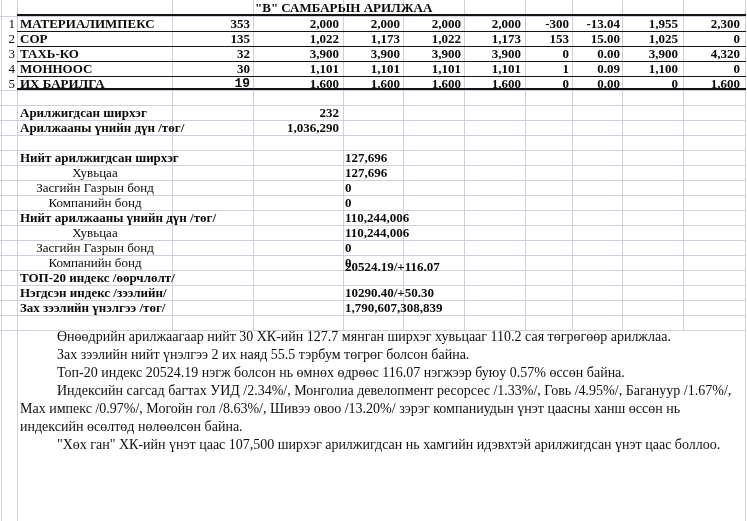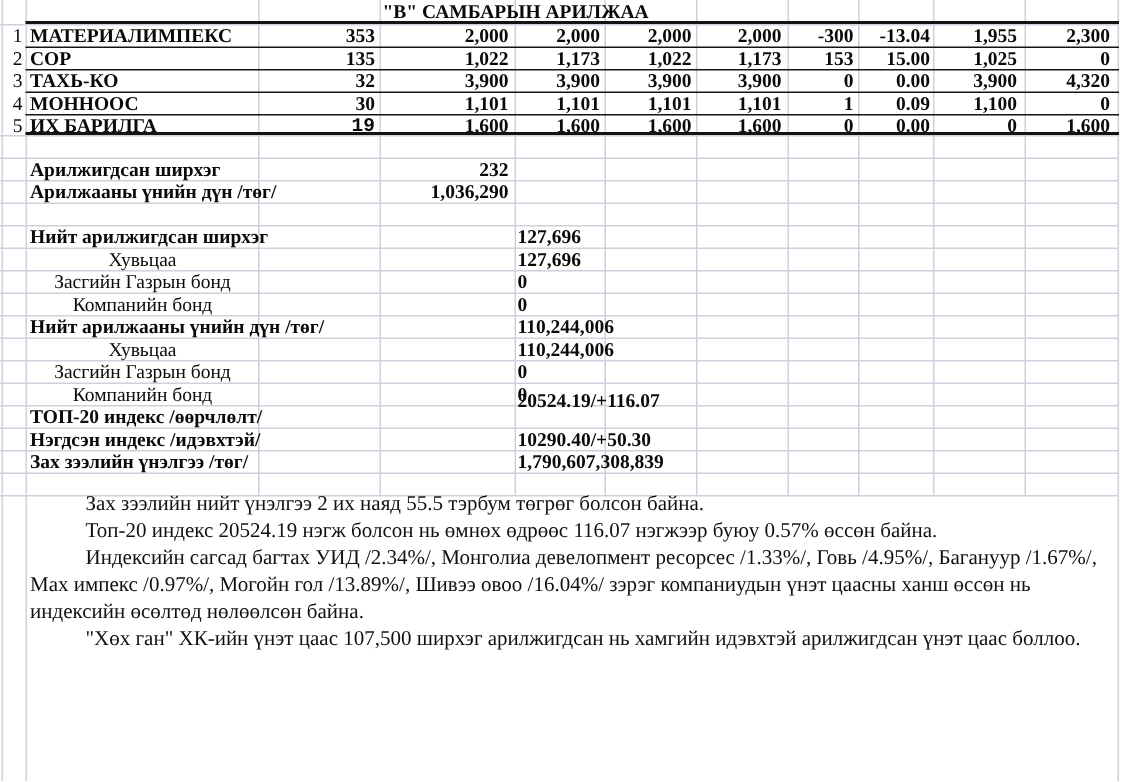--- a/index.html
+++ b/index.html
@@ -133,24 +133,25 @@
       <div class="cell" style="top: 210px; left: 20px;">Нийт арилжааны үнийн дүн /төг/</div>
       <div class="cell" style="top: 210px; left: 345px;">110,244,006</div>
       <div class="cell regular" style="top: 225px; left: 18px; width: 154px; text-align: center;">Хувьцаа</div>
       <div class="cell" style="top: 225px; left: 345px;">110,244,006</div>
       <div class="cell regular" style="top: 240px; left: 18px; width: 154px; text-align: center;">Засгийн Газрын бонд</div>
       <div class="cell" style="top: 240px; left: 345px;">0</div>
       <div class="cell regular" style="top: 255px; left: 18px; width: 154px; text-align: center;">Компанийн бонд</div>
       <div class="cell" style="top: 255px; left: 345px;">0</div>
       <div class="cell" style="top: 270px; left: 20px;">ТОП-20 индекс /өөрчлөлт/</div>
       <div class="cell" style="top: 259px; left: 345px;">20524.19/+116.07</div>
-      <div class="cell" style="top: 285px; left: 20px;">Нэгдсэн индекс /идэвхтэй/</div>
+      <div class="cell" style="top: 285px; left: 20px;">Нэгдсэн индекс /зээлийн/</div>
       <div class="cell" style="top: 285px; left: 345px;">10290.40/+50.30</div>
       <div class="cell" style="top: 300px; left: 20px;">Зах зээлийн үнэлгээ /төг/</div>
       <div class="cell" style="top: 300px; left: 345px;">1,790,607,308,839</div>
     </div>
   <div id="commentary">
+      <p>Өнөөдрийн арилжаагаар нийт 30 ХК-ийн 127.7 мянган ширхэг хувьцааг 110.2 сая төгрөгөөр арилжлаа.</p>
       <p>Зах зээлийн нийт үнэлгээ 2 их наяд 55.5 тэрбум төгрөг болсон байна.</p>
       <p>Топ-20 индекс 20524.19 нэгж болсон нь өмнөх өдрөөс 116.07 нэгжээр буюу 0.57% өссөн байна.</p>
-      <p>Индексийн сагсад багтах УИД /2.34%/, Монголиа девелопмент ресорсес /1.33%/, Говь /4.95%/, Багануур /1.67%/, Мах импекс /0.97%/, Могойн гол /13.89%/, Шивээ овоо /16.04%/ зэрэг компаниудын үнэт цаасны ханш өссөн нь индексийн өсөлтөд нөлөөлсөн байна.</p>
+      <p>Индексийн сагсад багтах УИД /2.34%/, Монголиа девелопмент ресорсес /1.33%/, Говь /4.95%/, Багануур /1.67%/, Мах импекс /0.97%/, Могойн гол /8.63%/, Шивээ овоо /13.20%/ зэрэг компаниудын үнэт цаасны ханш өссөн нь индексийн өсөлтөд нөлөөлсөн байна.</p>
       <p>"Хөх ган" ХК-ийн үнэт цаас 107,500 ширхэг арилжигдсан нь хамгийн идэвхтэй арилжигдсан үнэт цаас боллоо.</p>
     </div>
 </div>
 
 </body></html>

